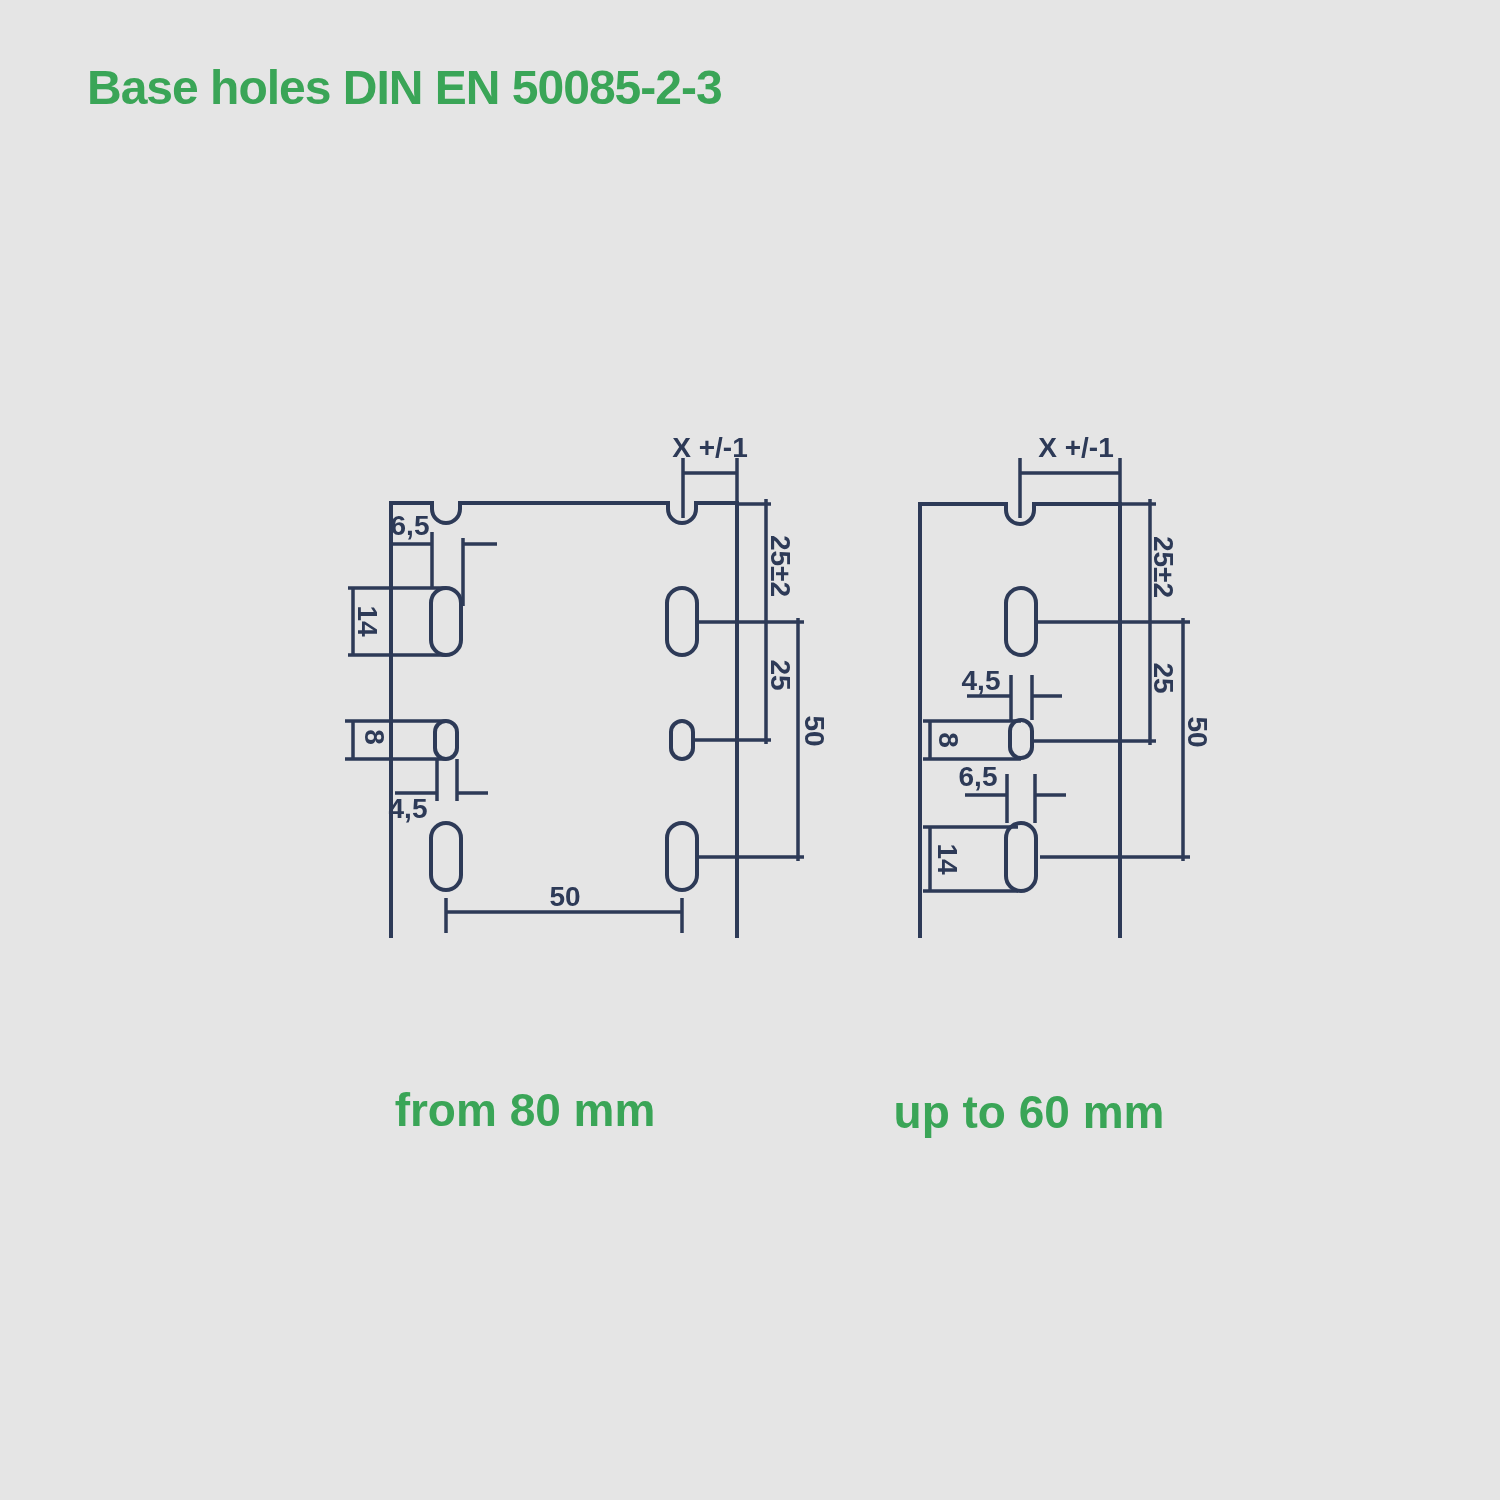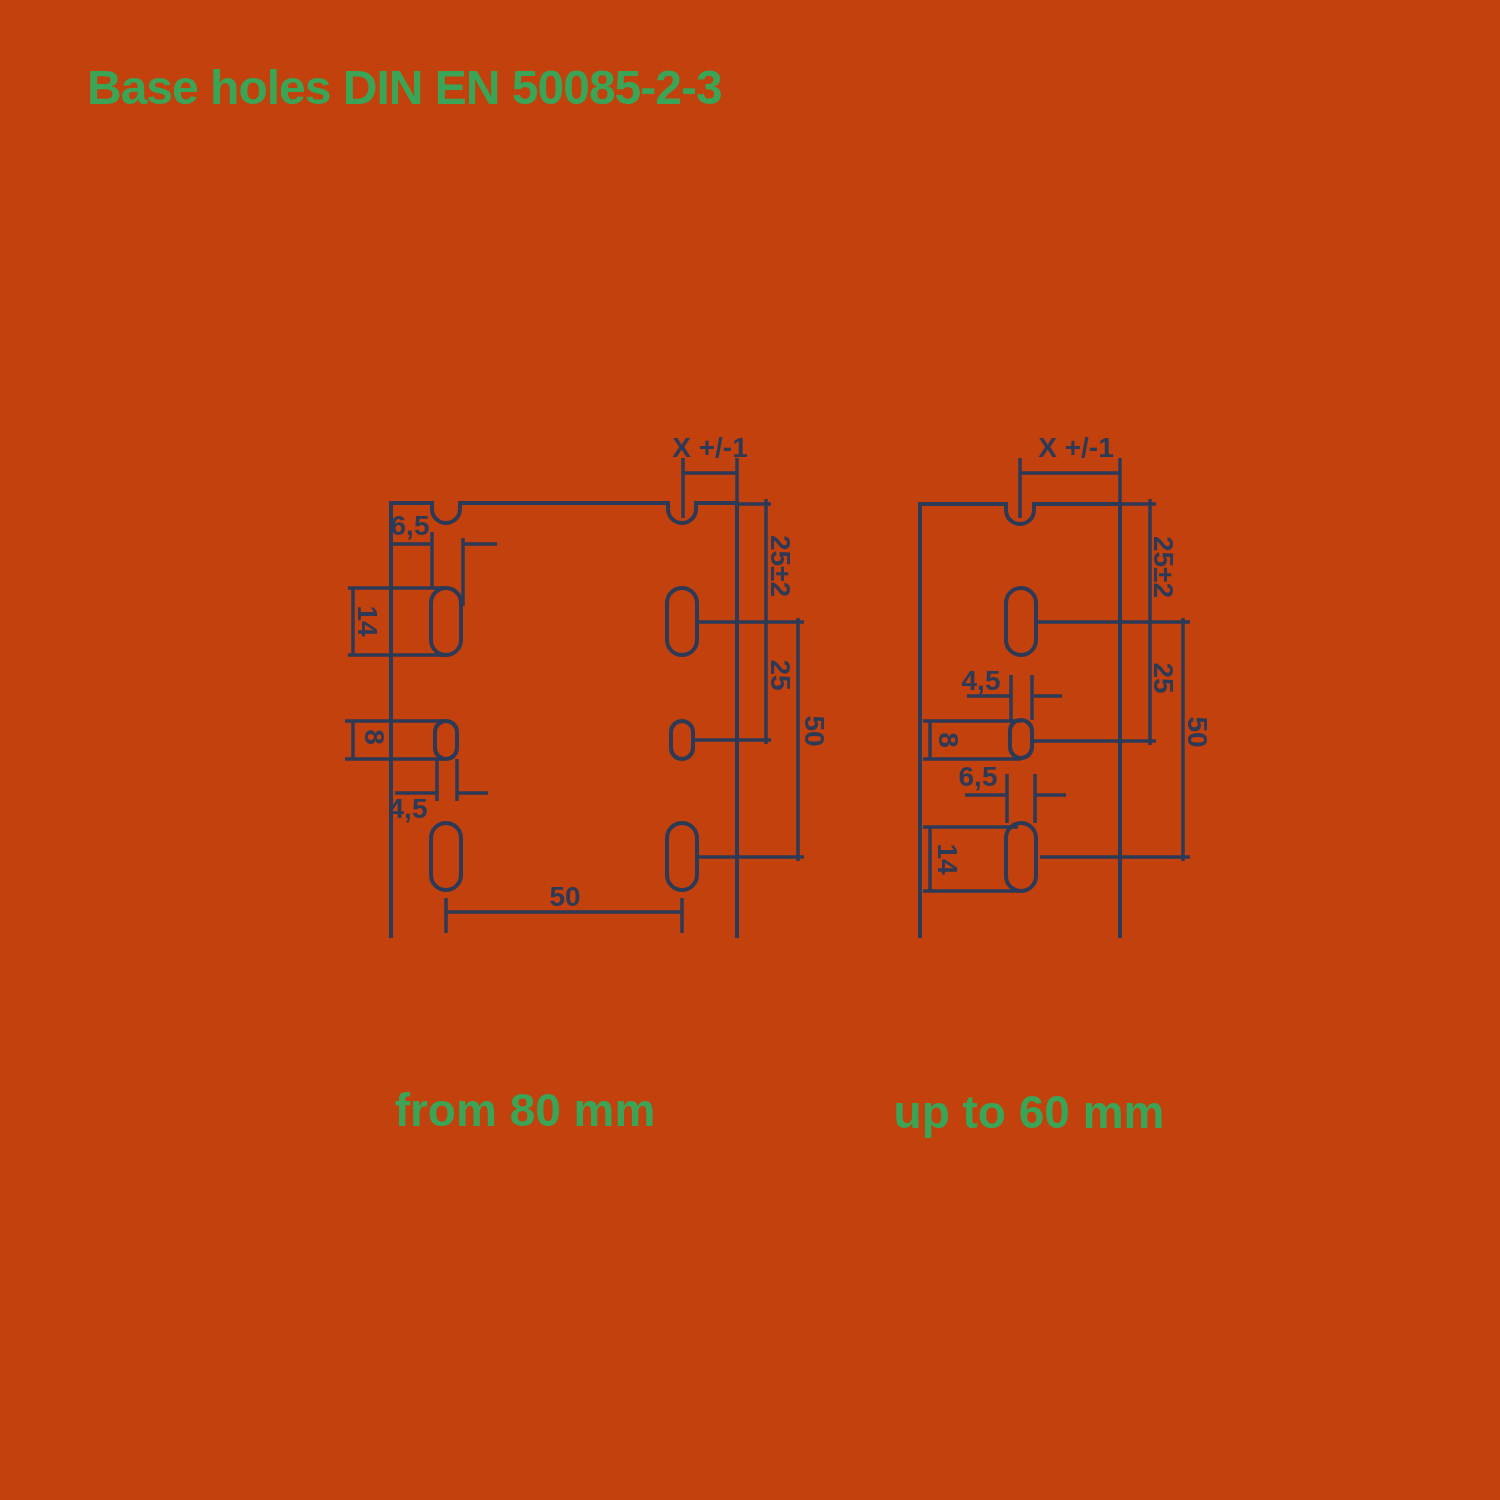--- a/index.html
+++ b/index.html
@@ -1,20 +1,20 @@
 <!DOCTYPE html>
 <html><head>
 <meta charset="utf-8">
 <style>
   html, body { margin: 0; padding: 0; background: #ffffff; }
   #canvas {
     position: relative;
     width: 1500px;
     height: 1500px;
-    background: #c2410c;
+    background: #e5e5e5;
     font-family: "Liberation Sans", sans-serif;
     overflow: hidden;
   }
   svg { display: block; }
   .lw  { stroke: #2d3a57; stroke-width: 3.5; fill: none; }
   .plate { stroke-width: 4; }
   .dimtxt {
     fill: #2d3a57;
     font-size: 28px;
     font-weight: 700;

